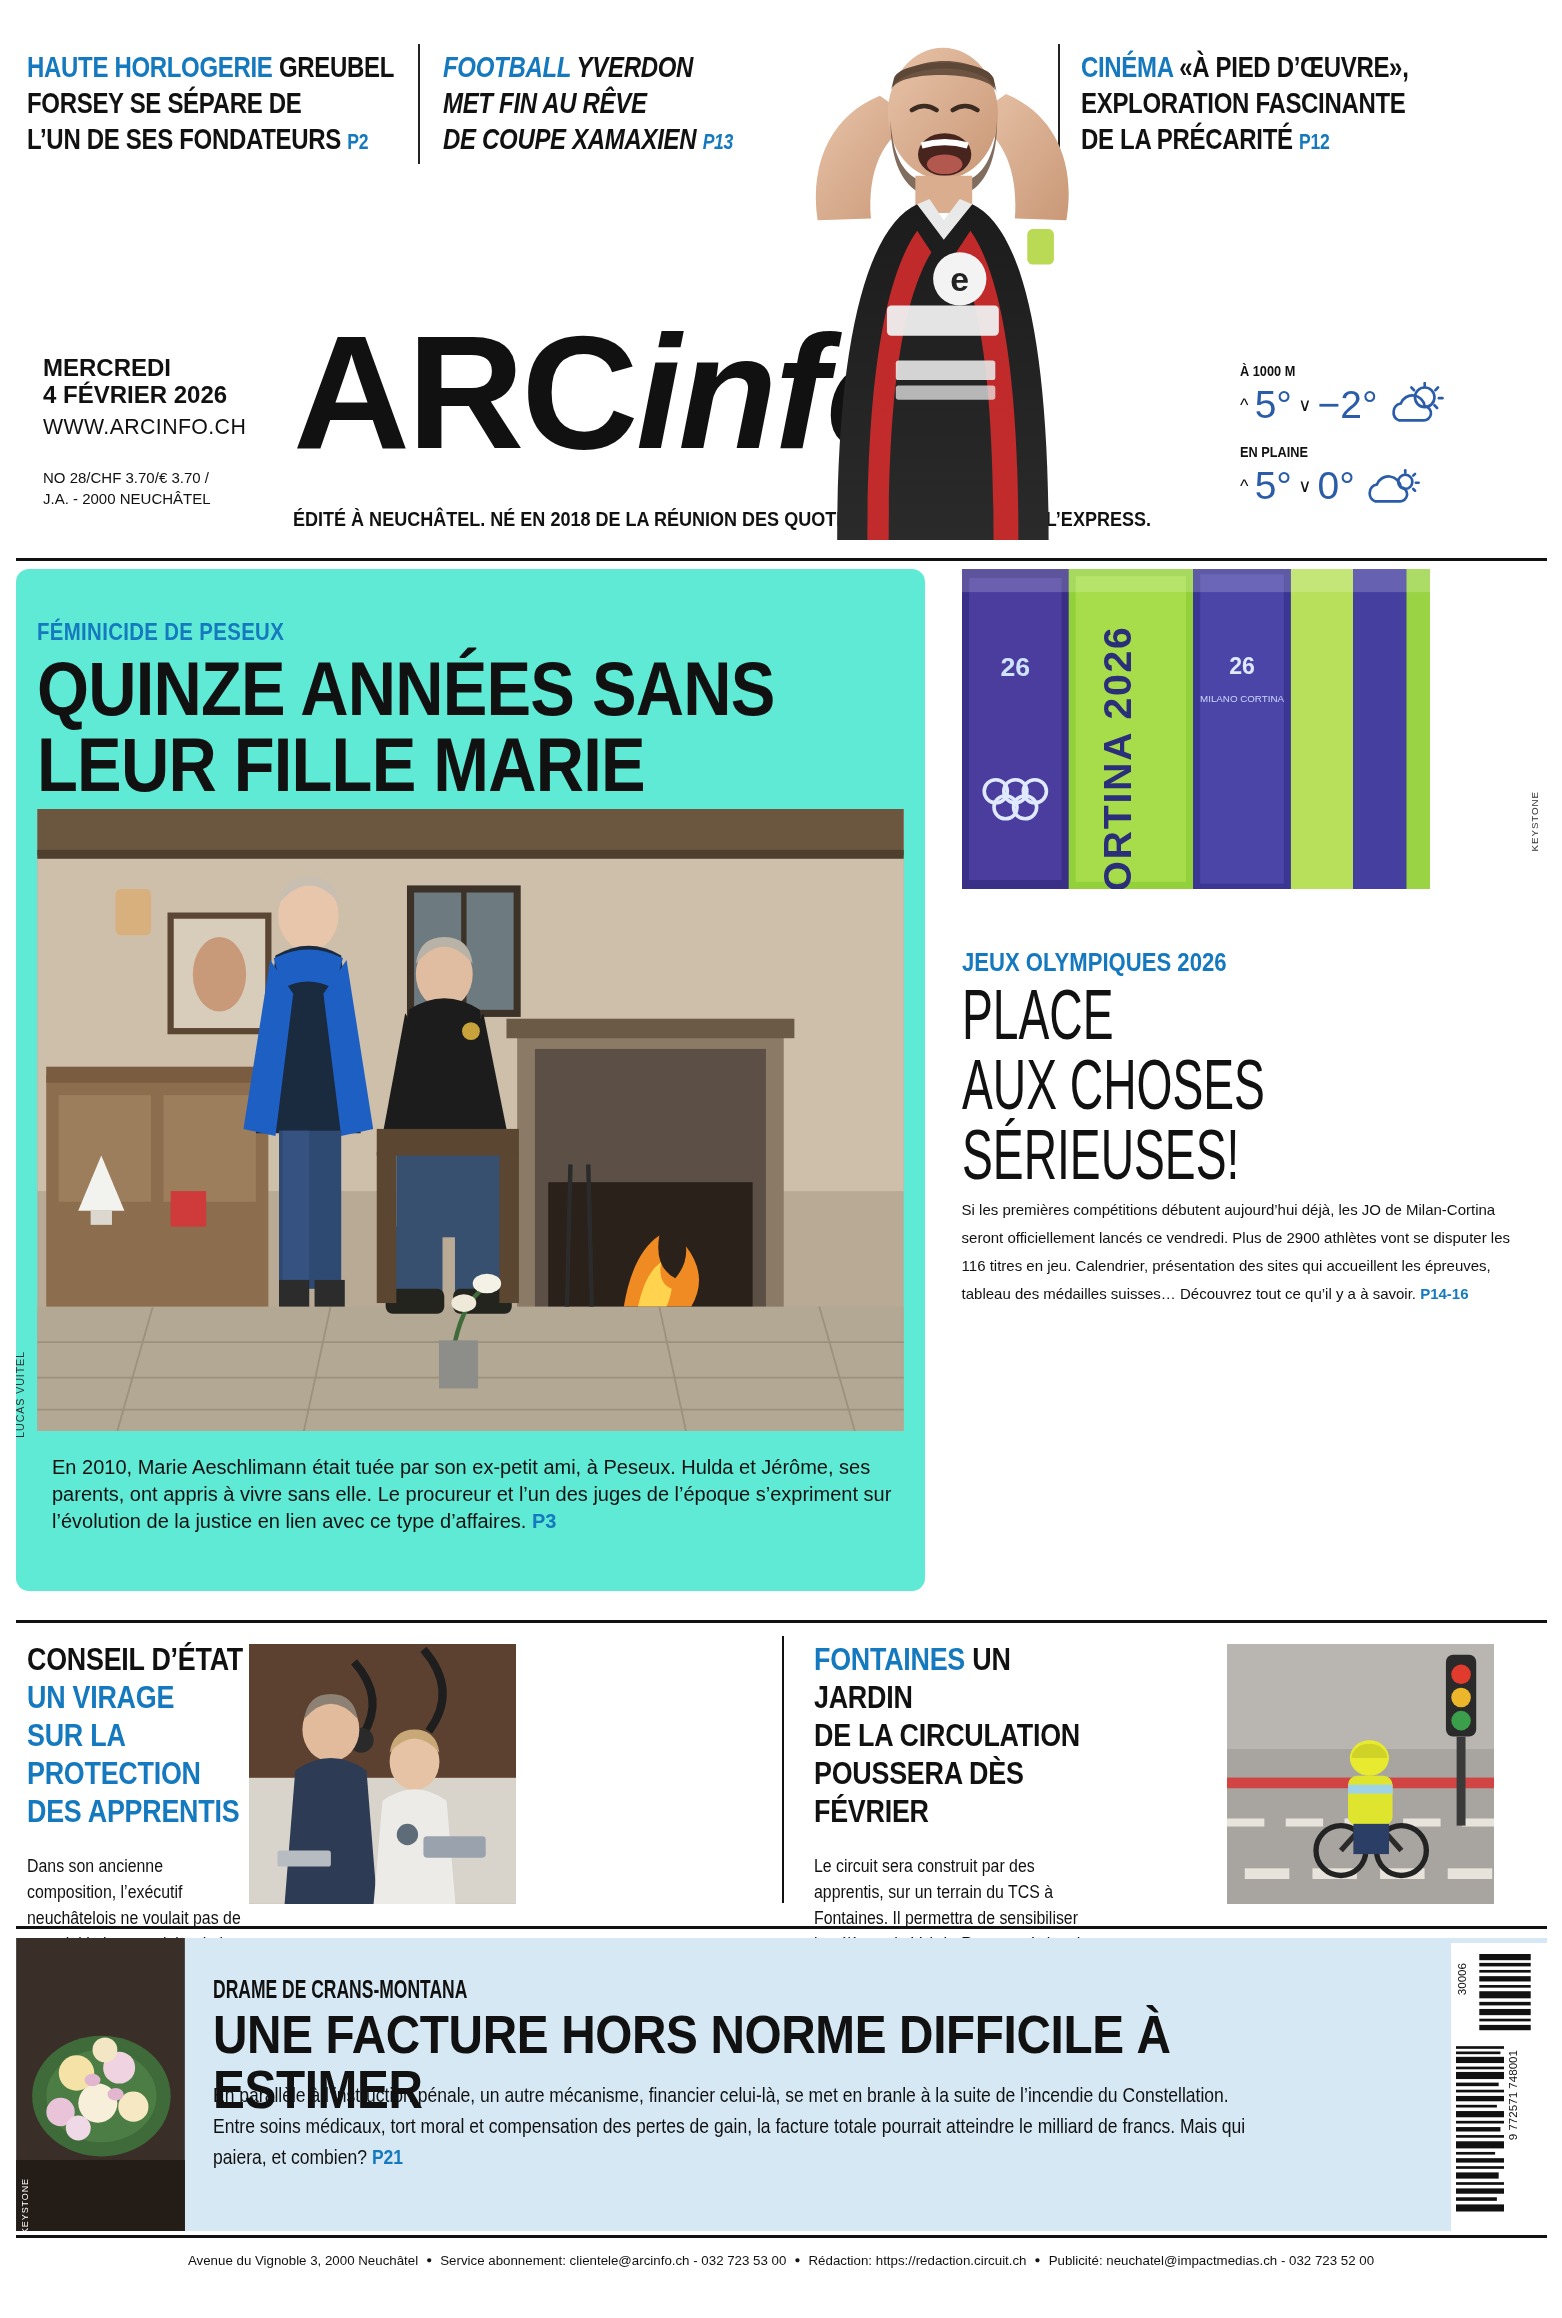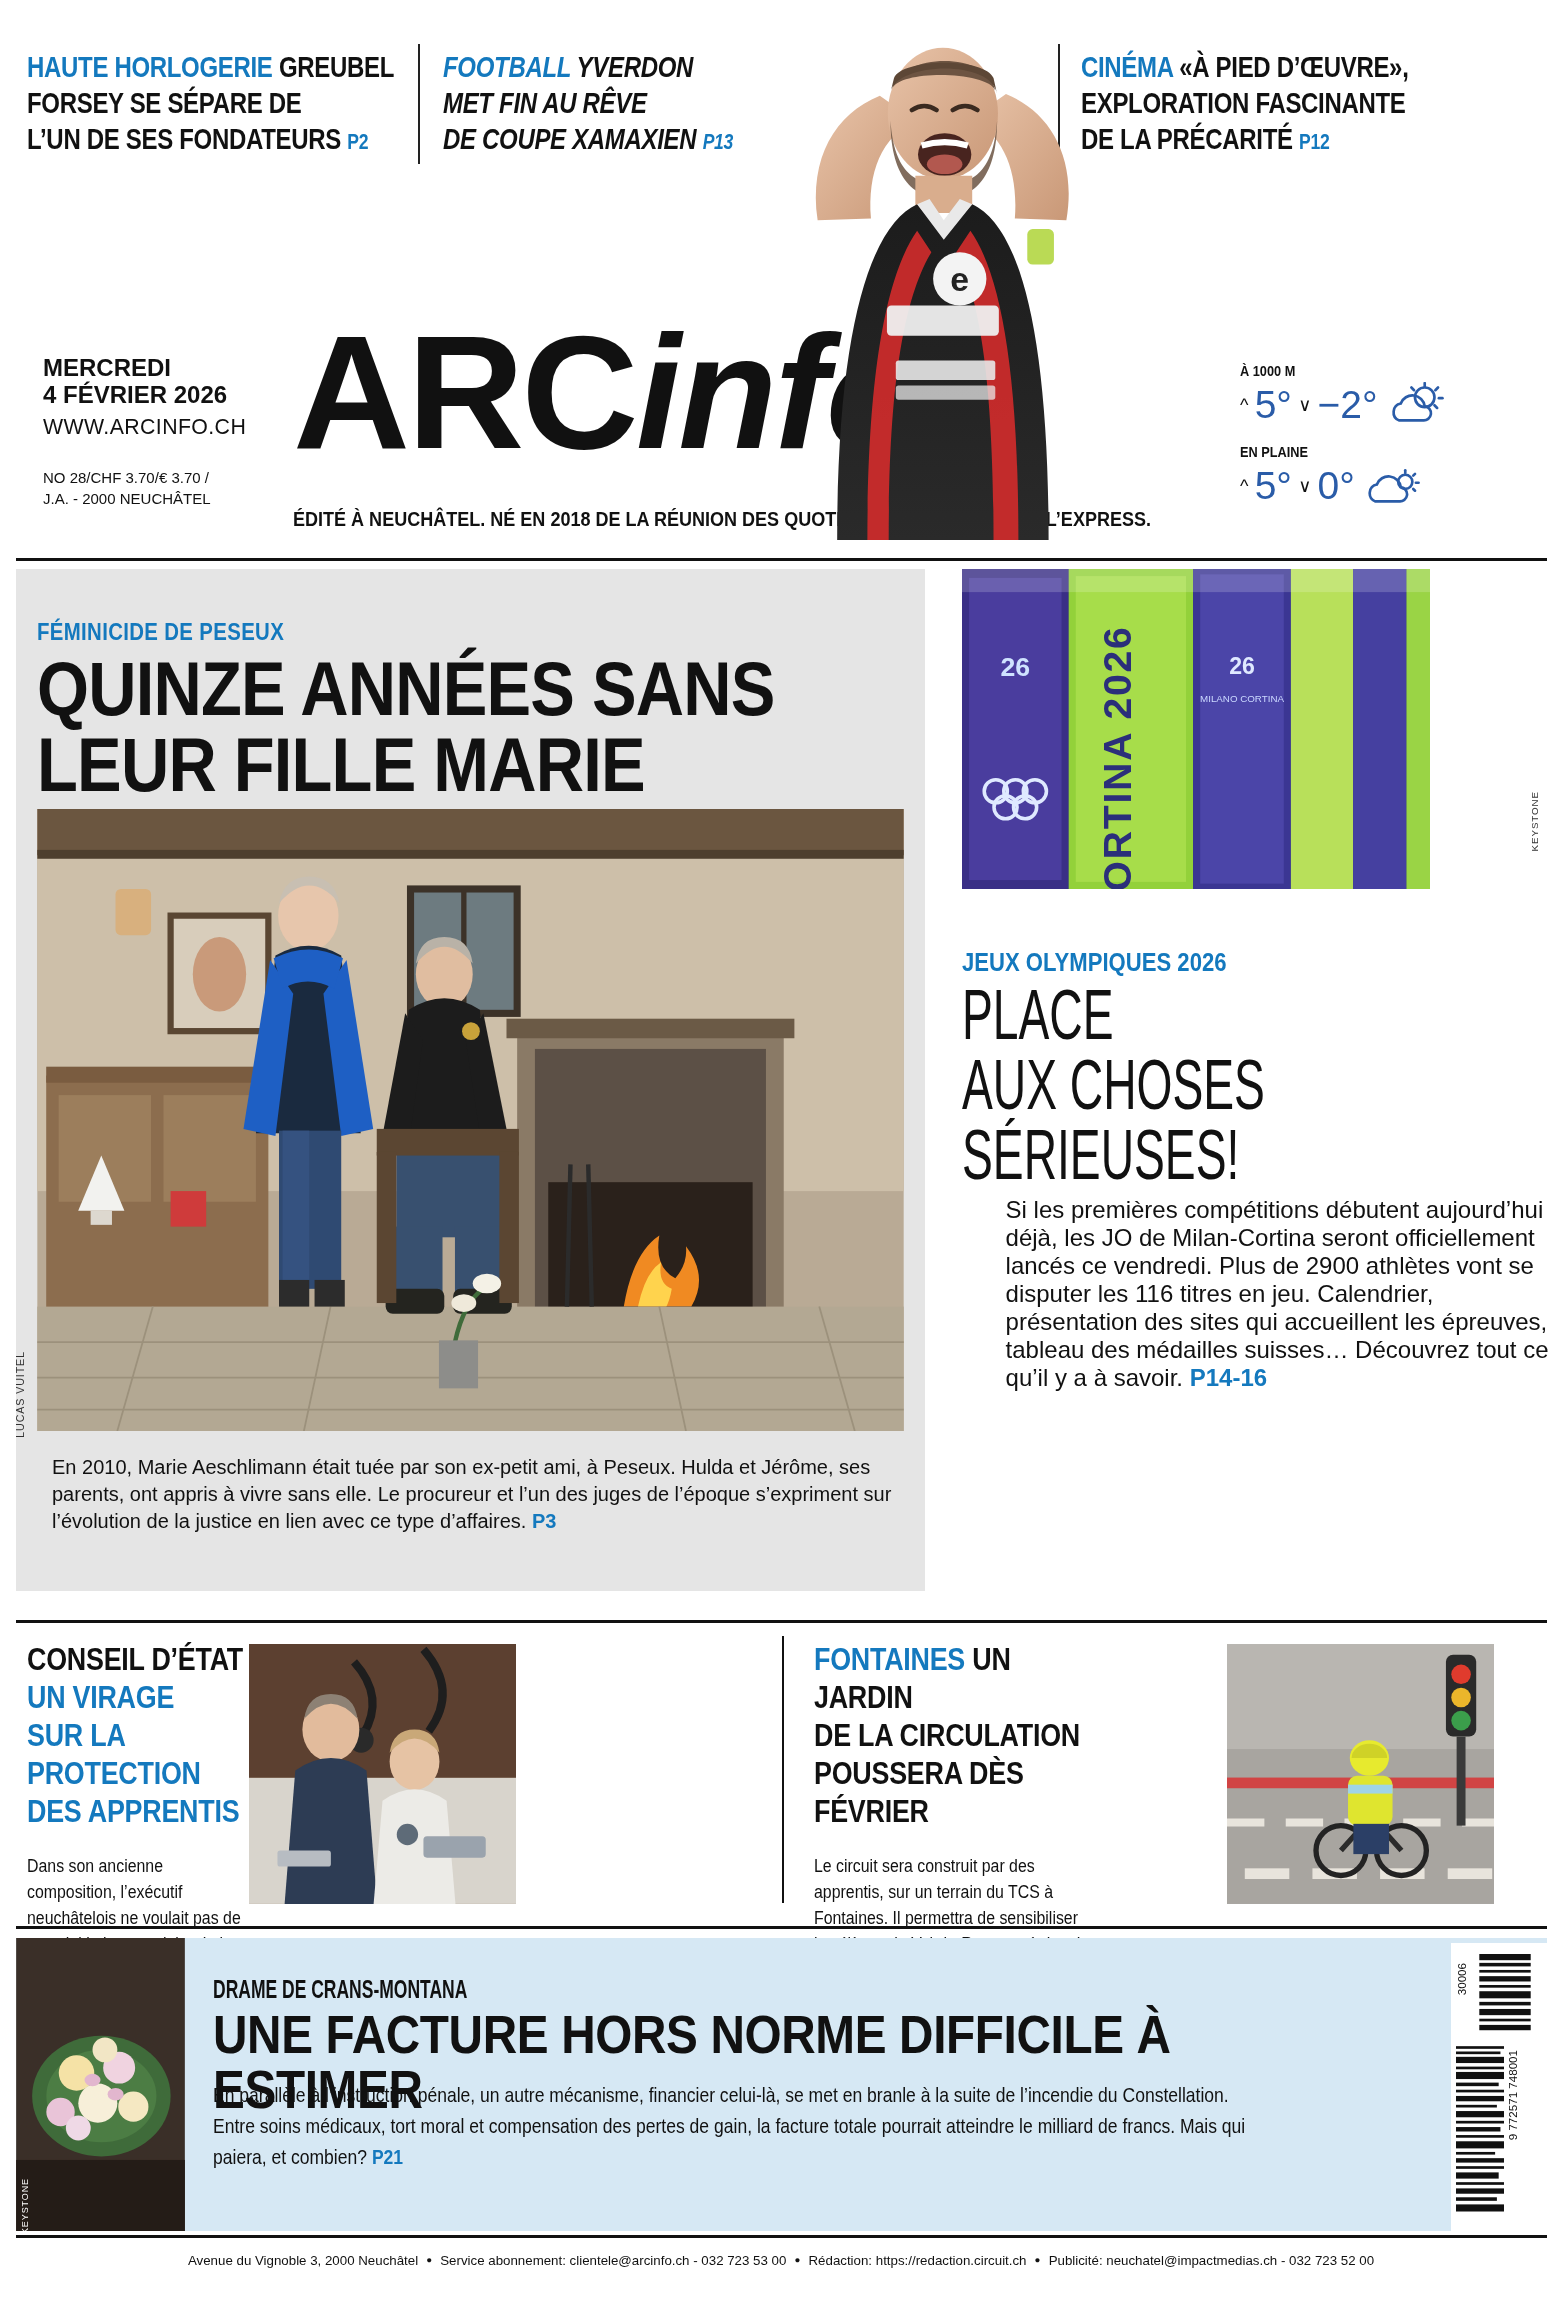--- a/index.html
+++ b/index.html
@@ -80,21 +80,21 @@
   .wtemp {
     font-family:"Liberation Sans Narrow","Liberation Sans",sans-serif;
     font-weight:300; font-size:39px; color:#2a5ca8; line-height:39px;
   }
   .wicon { margin-left:7.1px; }
 
   
   .hrule { position:absolute; background:#111; }
 
   
-  .lead { position:absolute; left:16px; top:569px; width:909px; height:1022px; background:#e5e5e5; }
+  .lead { position:absolute; left:16px; top:569px; width:909px; height:1022px; background:#5eead4;border-radius:13px; }
   .lead .kicker {
     position:absolute; left:21.3px; top:49px;
     font-family:"Liberation Sans Narrow","Liberation Sans",sans-serif;
     font-weight:bold; font-size:24px; color:#1479be;
     transform:scaleX(0.85); transform-origin:left top;
     letter-spacing:0.4px; text-transform:uppercase;
   }
   .lead .head {
     position:absolute; left:21.3px; top:82px; width:880px;
     font-family:"Liberation Sans Narrow","Liberation Sans",sans-serif;
@@ -126,21 +126,21 @@
   }
   .olym .head {
     position:absolute; left:19.6px; top:411px; width:569px;
     font-family:"Liberation Sans Narrow","Liberation Sans",sans-serif;
     font-weight:300; font-size:70px; line-height:70px;
     transform:scaleX(0.66); transform-origin:left top;
     text-transform:uppercase; letter-spacing:0px;
   }
   .olym .body {
     position:absolute; left:19.6px; top:627px; width:551px;
-    font-size:24px; line-height:28px;margin-left:44px;
+    font-size:15px; line-height:28px;
   }
   .pgref { color:#1479be; font-weight:bold; }
 
   
   .mid { position:absolute; left:16px; top:1640px; width:1531px; height:284px; }
   .m-col { position:absolute; top:0; }
   .m-col .head {
     font-family:"Liberation Sans Narrow","Liberation Sans",sans-serif;
     font-weight:bold; font-size:32px; line-height:38px;
     transform:scaleX(0.84); transform-origin:left top;

